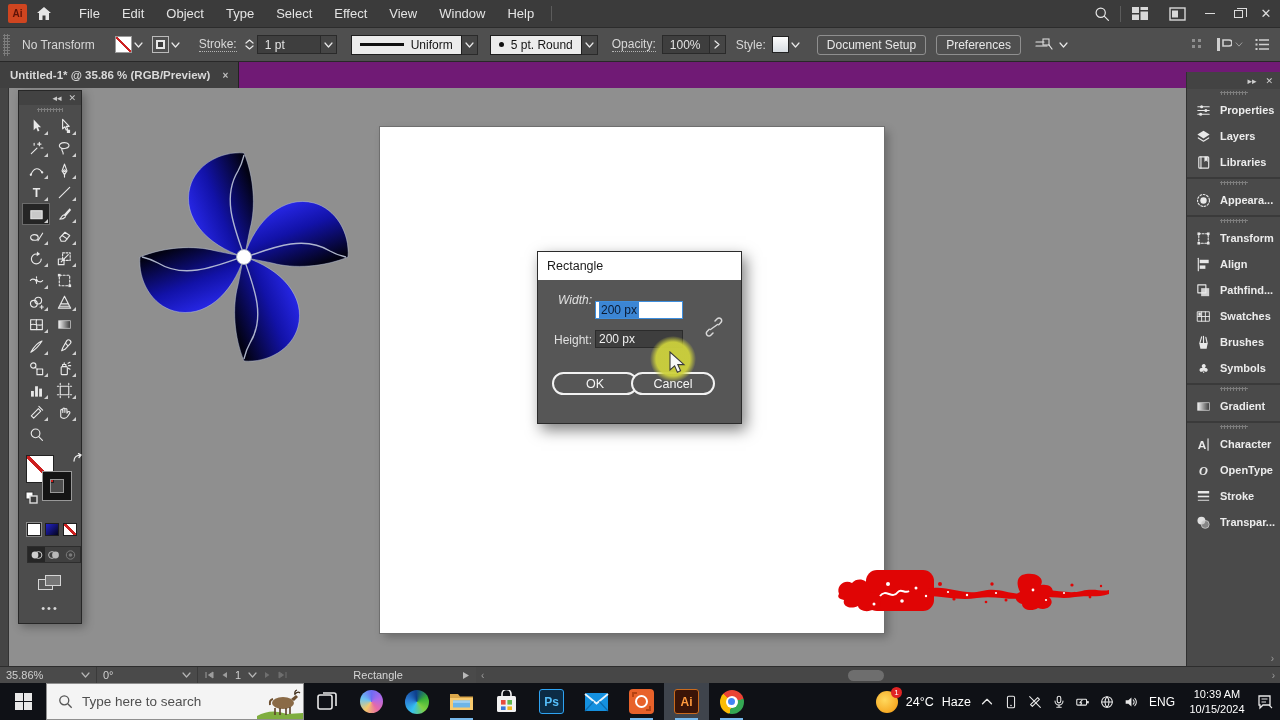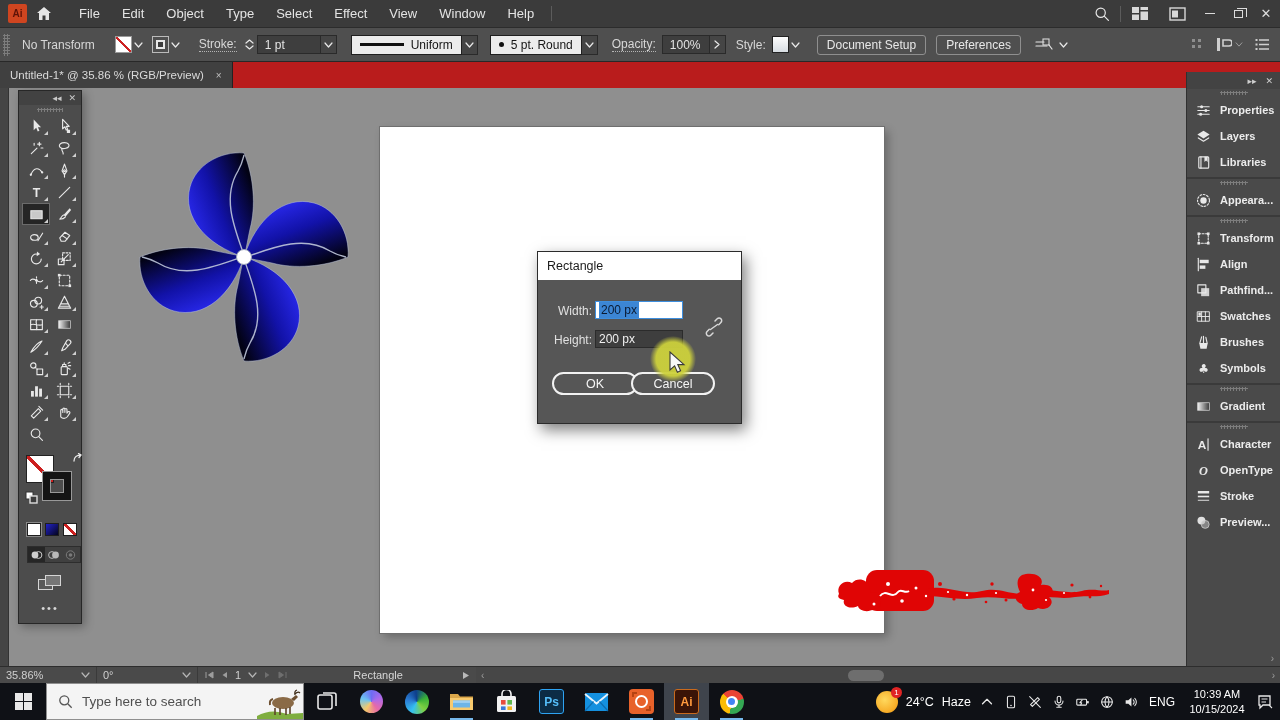--- a/index.html
+++ b/index.html
@@ -36,21 +36,21 @@
   .darkfield { background:#3e3e3e; border:1px solid #2a2a2a; height:19px; display:flex; align-items:center; padding:0 7px; color:#e3e3e3; white-space:nowrap; }
   .chevbtn { background:#454545; border:1px solid #2a2a2a; border-left:none; height:19px; width:16px; display:grid; place-items:center; }
   .lightfield { background:#ececec; color:#151515; border:1px solid #1f1f1f; height:20px; display:flex; align-items:center; padding:0 8px; gap:7px; white-space:nowrap; }
   .strokeline { width:44px; height:3px; background:#111; }
   .dot-b { width:5px; height:5px; border-radius:50%; background:#111; }
   .cb-btn { background:#4f4f4f; border:1px solid #8f8f8f; border-radius:3px; height:20px; padding:0 9px; display:flex; align-items:center; color:#e8e8e8; margin:0 5px; white-space:nowrap; }
   .style-swatch { width:17px; height:17px; background:linear-gradient(#fdfdfd,#d8dde2); border:1px solid #222; }
   .cb-right { margin-left:auto; display:flex; align-items:center; gap:12px; padding-right:10px; }
 
   
-  .tabbar { position:absolute; top:62px; left:0; right:0; height:26px; background:#b91c1c; display:flex; z-index:5; }
+  .tabbar { position:absolute; top:62px; left:0; right:0; height:26px; background:#701a75; display:flex; z-index:5;font-weight:bold; }
   .doc-tab { background:#404040; height:26px; display:flex; align-items:center; gap:12px; padding:0 10px; color:#d9d9d9; font-size:11.5px; border-right:1px solid #222; }
   .tab-close { color:#c0c0c0; font-size:10px; }
 
   
   .workspace { position:absolute; top:88px; bottom:54px; left:0; right:0; background:#8f8f8f; overflow:hidden; }
   .left-strip { position:absolute; left:0; top:0; bottom:0; width:9px; background:#454545; border-right:1px solid #333; }
   .artboard { position:absolute; left:380px; top:39px; width:504px; height:506px; background:#ffffff; box-shadow:0 0 0 1px #6f6f6f, 4px 4px 9px rgba(0,0,0,.28); }
   .flower { position:absolute; left:138px; top:60px; }
   .splatter { position:absolute; left:836px; top:478px; }
 
@@ -771,21 +771,21 @@
           </span>
           <span>Stroke</span>
         </div>
         <div class="panel-item">
           <span>
             <svg viewBox="0 0 18 18">
               <circle cx="6.8" cy="7" r="4.2" style="fill:rgba(232,232,232,.95)"></circle>
               <circle cx="10.8" cy="11" r="4.2" style="fill:rgba(180,180,180,.55);stroke:#cfcfcf;stroke-width:.8"></circle>
             </svg>
           </span>
-          <span>Preview...</span>
+          <span>Transpar...</span>
         </div>
       </div>
     </div>
   <div class="panel-foot">
     <span>›</span>
   </div>
 </div>
 
 <div class="statusbar">
   <div class="sb-box" style="width:96px;justify-content:space-between;">
@@ -827,21 +827,21 @@
   <div class="sb-scroll">
     <div class="sb-arrow">‹</div>
     <div class="sb-thumb"></div>
     <div class="sb-arrow" style="margin-left:auto;">›</div>
   </div>
 </div>
 
 <div class="dialog">
   <div class="dlg-title">Rectangle</div>
   <div class="dlg-body">
-    <div class="dlg-lbl" style="top:24px;">Width:</div>
+    <div class="dlg-lbl" style="top:13px;font-style:italic;">Width:</div>
     <div class="dlg-input inp-focus" style="top:21px;">
       <span class="inp-sel">200 px</span>
     </div>
     <div class="dlg-lbl" style="top:53px;">Height:</div>
     <div class="dlg-input inp-dark" style="top:50px;">
       <span>200 px</span>
     </div>
     <div class="dlg-link">
       <svg width="20" height="22" viewBox="0 0 20 22">
         <g fill="none" stroke="#d8d8d8" stroke-width="1.5" stroke-linecap="round">

